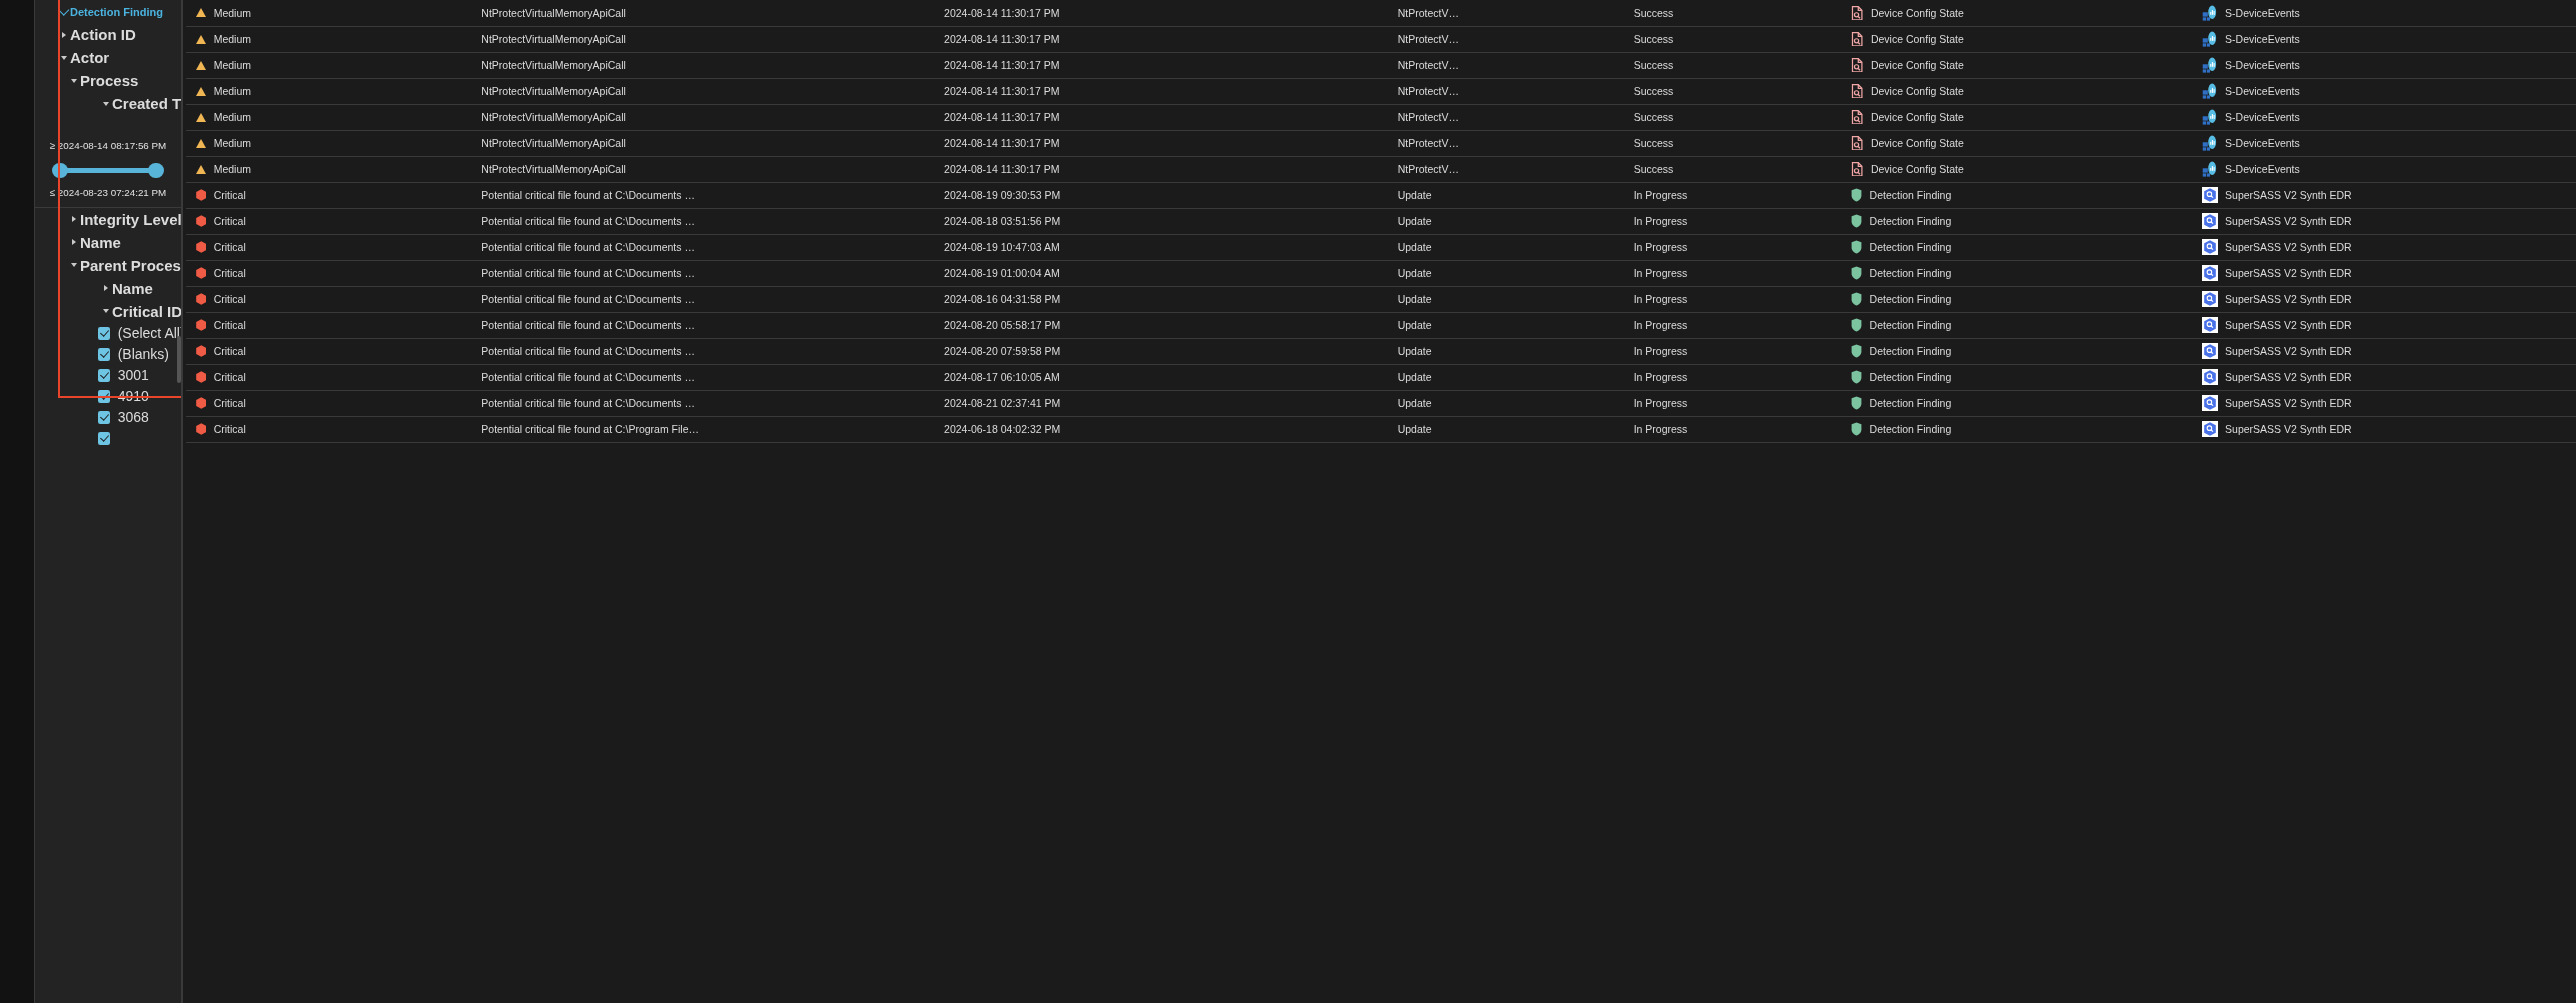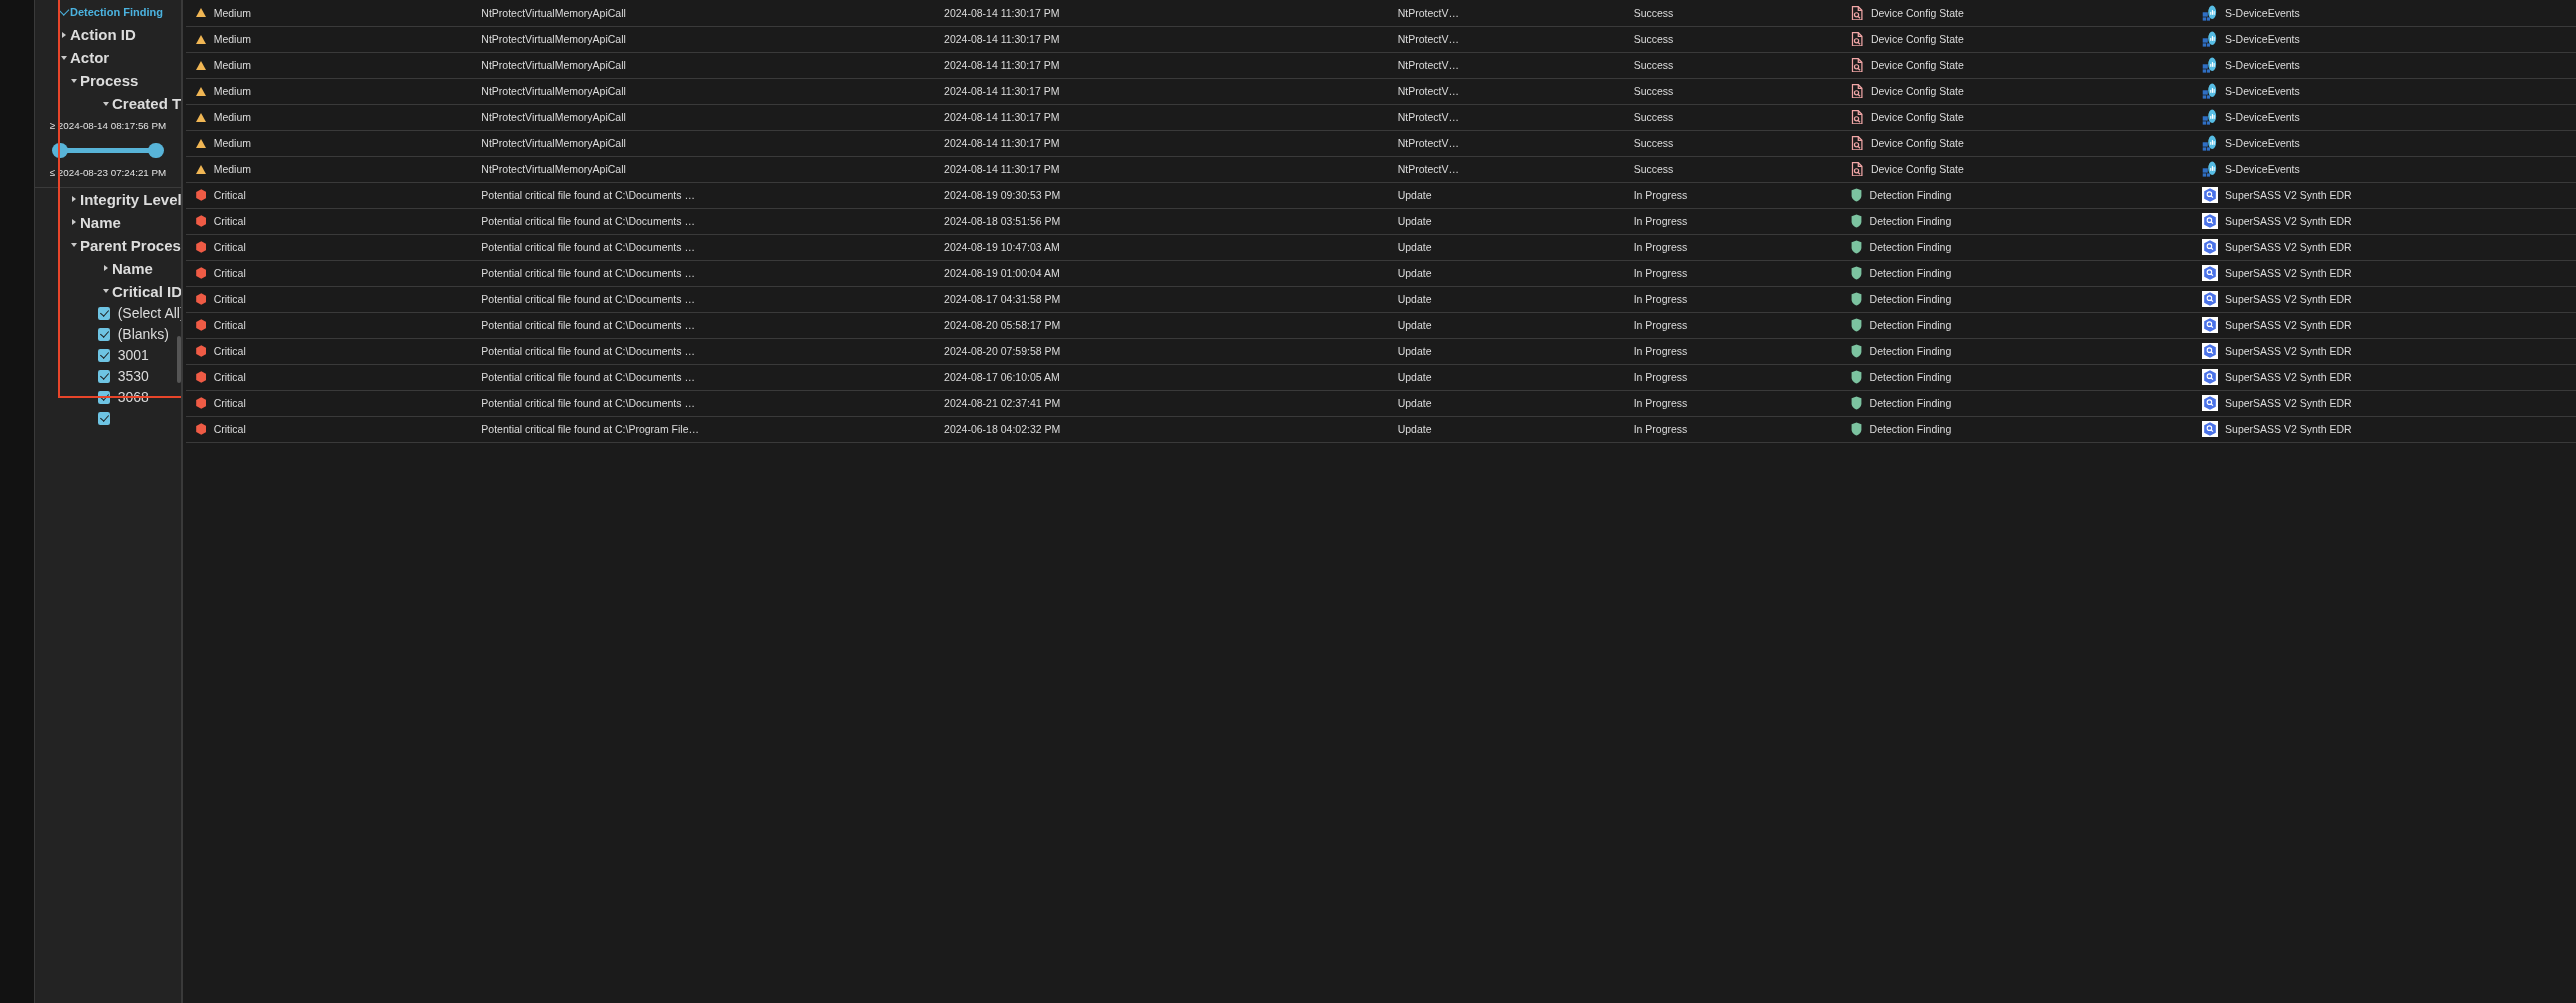--- a/index.html
+++ b/index.html
@@ -34,21 +34,21 @@
     transform:rotate(45deg) translate(-1.5px,-1.5px);
   }
   .node-label { font-size:15px; color:#dcdcdc; font-weight:bold; white-space:nowrap; }
   .node-label.root { color:#4bb3e0; font-weight:bold; font-size:11px; }
 
   .indent-0 { padding-left:22px; }
   .indent-1 { padding-left:32px; }
   .indent-2 { padding-left:42px;margin-left:22px; }
 
   
-  .slider-block { padding:4.4px 7.3px 7.3px 7.3px; border-bottom:0.7px solid #3a3a3a; }
+  .slider-block { padding:4.4px 7.3px 7.3px 7.3px; border-bottom:0.7px solid #3a3a3a;margin-top:20px; }
   .slider-caption { font-size:9.8px; color:#e2e2e2; text-align:center; line-height:14px; }
   .slider-track-wrap { position:relative; height:25px; margin:4.4px 10.2px 2.9px 10.2px; display:flex; align-items:center; }
   .slider-bar { position:absolute; left:7.3px; right:7.3px; height:5.1px; background:#58b4d8; border-radius:2.9px; }
   .slider-knob { position:absolute; width:15.3px; height:15.3px; border-radius:50%; background:#58b4d8; }
   .slider-knob.left { left:0; }
   .slider-knob.right { right:0; }
 
   
   .cbrow { display:flex; align-items:center; height:21px; padding-left:63px; }
   .cbox {
@@ -182,21 +182,21 @@
   <div class="cbrow">
     <span class="cbox"></span>
     <span class="cblabel">(Blanks)</span>
   </div>
   <div class="cbrow">
     <span class="cbox"></span>
     <span class="cblabel">3001</span>
   </div>
   <div class="cbrow">
     <span class="cbox"></span>
-    <span class="cblabel">3530</span>
+    <span class="cblabel">4910</span>
   </div>
   <div class="cbrow">
     <span class="cbox"></span>
     <span class="cblabel">3068</span>
   </div>
   <div class="cbrow">
     <span class="cbox"></span>
     <span class="cblabel"></span>
   </div>
       </div>
@@ -615,21 +615,21 @@
     </td>
   </tr>
   <tr>
     <td class="c-sev">
       <span class="cell-ic">
                 <span class="hexred"></span>
                 <span>Critical</span>
               </span>
     </td>
     <td class="c-title">Potential critical file found at C:\Documents …</td>
-    <td class="c-time">2024-08-17 04:31:58 PM</td>
+    <td class="c-time">2024-08-16 04:31:58 PM</td>
     <td class="c-act">Update</td>
     <td class="c-stat">In Progress</td>
     <td class="c-type">
       <span class="cell-ic">
                 <span class="shield-ic">
     <svg viewBox="0 0 15 19" width="11" height="14">
       <path d="M7.5 0.5 L14.2 3 v7.2 c0 4.6 -4 7.1 -6.7 8.3 C4.8 17.3 0.8 14.8 0.8 10.2 V3 z" fill="#7cc3a0"></path>
     </svg></span>
                 <span>Detection Finding</span>
               </span>

